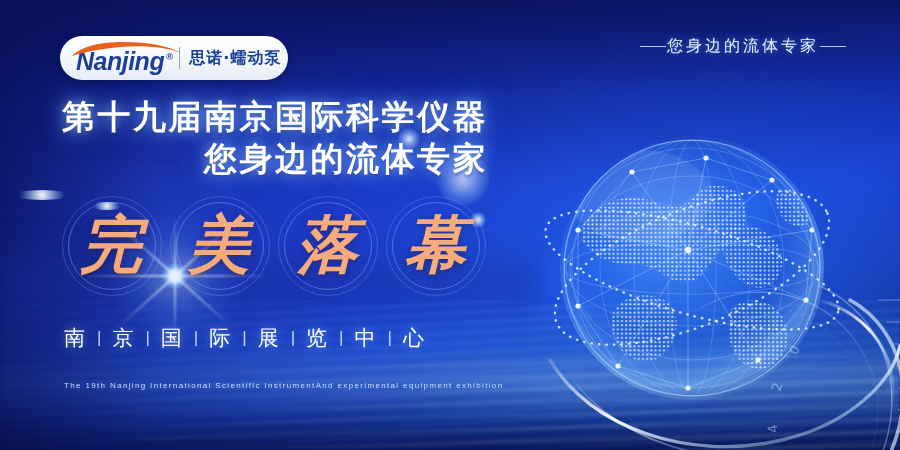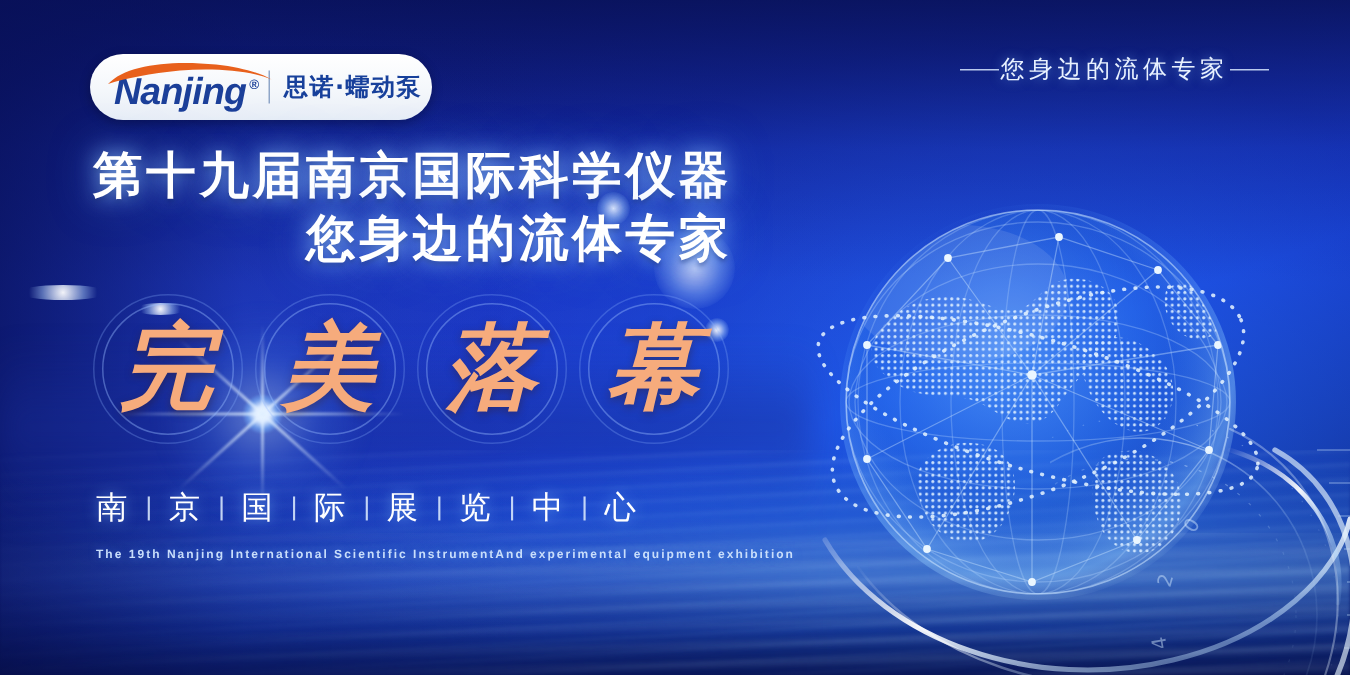--- a/index.html
+++ b/index.html
@@ -176,22 +176,22 @@
   .venue-row{display:flex;align-items:center;white-space:nowrap;}
   .venue-ch{
     font-family:"DejaVu Sans","Liberation Sans",sans-serif;
     font-size:21px;color:#ffffff;letter-spacing:1px;
     text-shadow:0 0 9px rgba(130,190,255,0.7);
   }
   .venue-sep{
     color:rgba(225,238,255,0.85);font-size:17px;margin:0 11px;font-weight:300;
   }
   #venue-en{
-    margin-top:13px;font-size:8px;letter-spacing:1.35px;
-    color:#c9defb;white-space:nowrap;font-weight:bold;
+    margin-top:29px;font-size:8px;letter-spacing:1.35px;
+    color:#c9defb;white-space:nowrap;font-weight:normal;
     text-shadow:0 0 6px rgba(90,160,255,0.55);
   }
 </style>
 </head>
 <body>
 
 <div id="banner">
 
   <div class="bg-layer vig-top"></div>
   <div class="bg-layer vig-left"></div>

